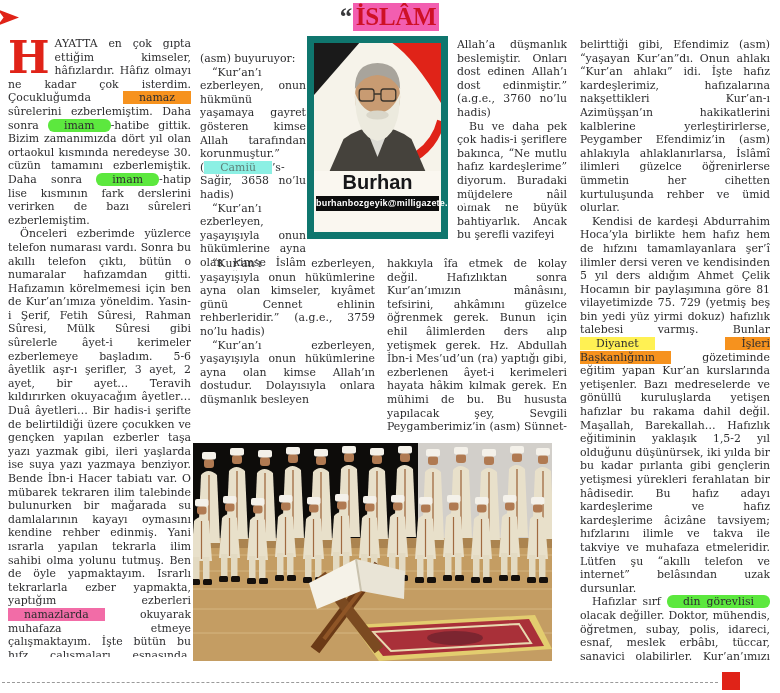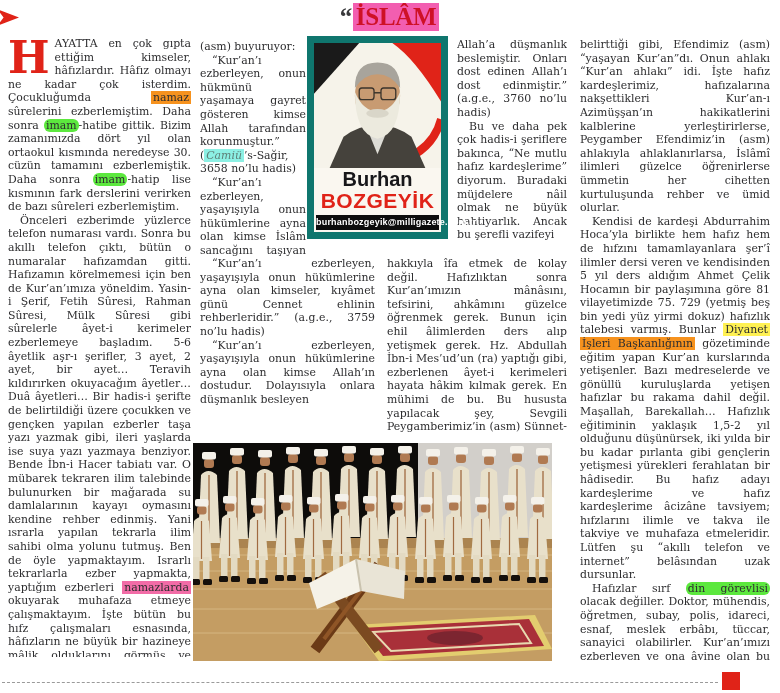--- a/index.html
+++ b/index.html
@@ -17,25 +17,25 @@
     color:var(--title_text,#39393b);white-space:pre;}
   .headline .hl-title{background:var(--title_hl_bg,#f25eb0);color:var(--title_hl_text,#ce1126);
     padding:0 3px;margin:0 1px;text-align:right;}
 
   
   .col{position:absolute;text-align:justify;font-size:10.9px;line-height:13.6px;
     color:var(--body_text,#2d2d2f);overflow:hidden;}
   .col p{margin:0;}
   .col p.indent{text-indent:12px;}
   .seg-bold{font-weight:normal;}
-  .hl{padding:0 2px;}
+  .hl{padding:0 16px;}
   .hl-orange{background:var(--hl_orange,#f6921e);}
   .hl-green{background:var(--hl_green,#5ce83e);border-radius:6px;}
   .hl-pink{background:var(--hl_pink,#f26ca7);}
-  .hl-cyan{background:var(--hl_cyan,#8cf0e4);color:#5e7f78;font-style:italic;}
+  .hl-cyan{background:var(--hl_cyan,#8cf0e4);color:#5e7f78;}
   .hl-yellow{background:var(--hl_yellow,#fff153);}
   .dropcap{float:left;font-family:"DejaVu Serif",serif;font-weight:bold;font-size:44px;line-height:37px;
     color:var(--accent_red,#e02318);margin:2px 5px 0 0;}
 
   
   .author-card{left:307px;top:36px;width:141px;height:203px;background:#faf7f0;
     border:7px solid #0f766e;box-sizing:border-box;display:flex;flex-direction:column;}
   .author-photo{width:100%;height:128px;display:block;}
   .author-names{text-align:center;line-height:1.05;margin-top:1px;}
   .author-first{font-family:"Liberation Sans",sans-serif;font-weight:bold;font-size:20px;color:#17171a;}
@@ -60,21 +60,21 @@
 <div class="abs headline"><span>“</span><span class="hl-title">İSLÂM</span></div>
 
 <div class="col" style="left:8px;top:37px;width:183px;height:620px;">
   <span class="dropcap">H</span>
   <div>
       <p class=""><span class="seg-bold">AYATTA</span><span> en çok gıpta ettiğim kimseler, hâfızlardır. Hâfız olmayı ne kadar çok isterdim. Çocukluğumda </span><span class="hl hl-orange">namaz</span><span> sûrelerini ezberlemiştim. Daha sonra </span><span class="hl hl-green">imam</span><span>-hatibe gittik. Bizim zamanımızda dört yıl olan ortaokul kısmında neredeyse 30. cüzün tamamını ezberlemiştik. Daha sonra </span><span class="hl hl-green">imam</span><span>-hatip lise kısmının fark derslerini verirken de bazı sûreleri ezberlemiştim.</span></p>
       <p class="indent"><span>Önceleri ezberimde yüzlerce telefon numarası vardı. Sonra bu akıllı telefon çıktı, bütün o numaralar hafızamdan gitti. Hafızamın körelmemesi için ben de Kur’an’ımıza yöneldim. Yasin-i Şerif, Fetih Sûresi, Rahman Sûresi, Mülk Sûresi gibi sûrelerle âyet-i kerimeler ezberlemeye başladım. 5-6 âyetlik aşr-ı şerifler, 3 ayet, 2 ayet, bir ayet… Teravih kıldırırken okuyacağım âyetler… Duâ âyetleri… Bir hadis-i şerifte de belirtildiği üzere çocukken ve gençken yapılan ezberler taşa yazı yazmak gibi, ileri yaşlarda ise suya yazı yazmaya benziyor. Bende İbn-i Hacer tabiatı var. O mübarek tekraren ilim talebinde bulunurken bir mağarada su damlalarının kayayı oymasını kendine rehber edinmiş. Yani ısrarla yapılan tekrarla ilim sahibi olma yolunu tutmuş. Ben de öyle yapmaktayım. Israrlı tekrarlarla ezber yapmakta, yaptığım ezberleri </span><span class="hl hl-pink">namazlarda</span><span> okuyarak muhafaza etmeye çalışmaktayım. İşte bütün bu hıfz çalışmaları esnasında, hâfızların ne büyük bir hazineye mâlik olduklarını görmüş ve onlara gıpta etmişimdir. Hele Sevgili Peygamberimizin (asm) hafızlar hakkındaki pek çok hadis-i şeriflerini okuyunca… Bu hadis-i şeriflerden bazılarına bakalım. Peygamber Efendimiz</span></p>
     </div>
 </div>
 
-<div class="col" style="left:200px;top:40px;width:106px;height:219px;">
+<div class="col" style="left:200px;top:52px;width:106px;height:219px;">
   <div>
       <p class=""><span>(asm) buyuruyor:</span></p>
       <p class="indent"><span>“Kur’an’ı ezberleyen, onun hükmünü yaşamaya gayret gösteren kimse Allah tarafından korunmuştur.” (</span><span class="hl hl-cyan">Camiü</span><span>’s-Sağir, 3658 no’lu hadis)</span></p>
       <p class="indent"><span>“Kur’an’ı ezberleyen, yaşayışıyla onun hükümlerine ayna olan kimse İslâm sancağını taşıyan kimsedir.</span></p>
     </div>
 </div>
 
 <div class="col" style="left:200px;top:257px;width:175px;height:178px;">
   <div>
       <p class="indent"><span>“Kur’an’ı ezberleyen, yaşayışıyla onun hükümlerine ayna olan kimseler, kıyâmet günü Cennet ehlinin rehberleridir.” (a.g.e., 3759 no’lu hadis)</span></p>
@@ -114,21 +114,20 @@
     <ellipse cx="73" cy="54" rx="26" ry="31" fill="#c89b72"></ellipse>
     <path d="M47,46 Q47,20 73,20 Q99,20 99,46 Q88,32 73,32 Q58,32 47,46 Z" fill="#a8a49c"></path>
     <path d="M47,50 Q47,94 73,98 Q99,94 99,50 Q90,70 73,70 Q56,70 47,50 Z" fill="#eceade"></path>
     <ellipse cx="73" cy="72" rx="13" ry="4.5" fill="#d9d6c9"></ellipse>
     <rect x="52" y="46" width="17" height="12" rx="3" fill="none" stroke="#3a342c" stroke-width="1.5"></rect>
     <rect x="77" y="46" width="17" height="12" rx="3" fill="none" stroke="#3a342c" stroke-width="1.5"></rect>
     <line x1="69" y1="51" x2="77" y2="51" stroke="#3a342c" stroke-width="1.5"></line>
   </svg>
   <div class="author-names">
     <div class="author-first">Burhan</div>
-    <div class="author-last">BOZGEYİK</div>
   </div>
   <div class="author-email">burhanbozgeyik@milligazete.com.tr</div>
 </div>
 
 <svg class="abs ceremony-photo" viewBox="0 0 359 218" preserveAspectRatio="none">
   <defs>
     <g id="boy-standing">
       <path d="M3,92 L6,24 Q13,16 22,24 L25,92 Z" fill="#e8e0ca"></path>
       <line x1="14" y1="24" x2="14" y2="90" stroke="#a06a40" stroke-width="1.3"></line>
       <rect x="9" y="8" width="10" height="9" rx="3" fill="#b07a52"></rect>

